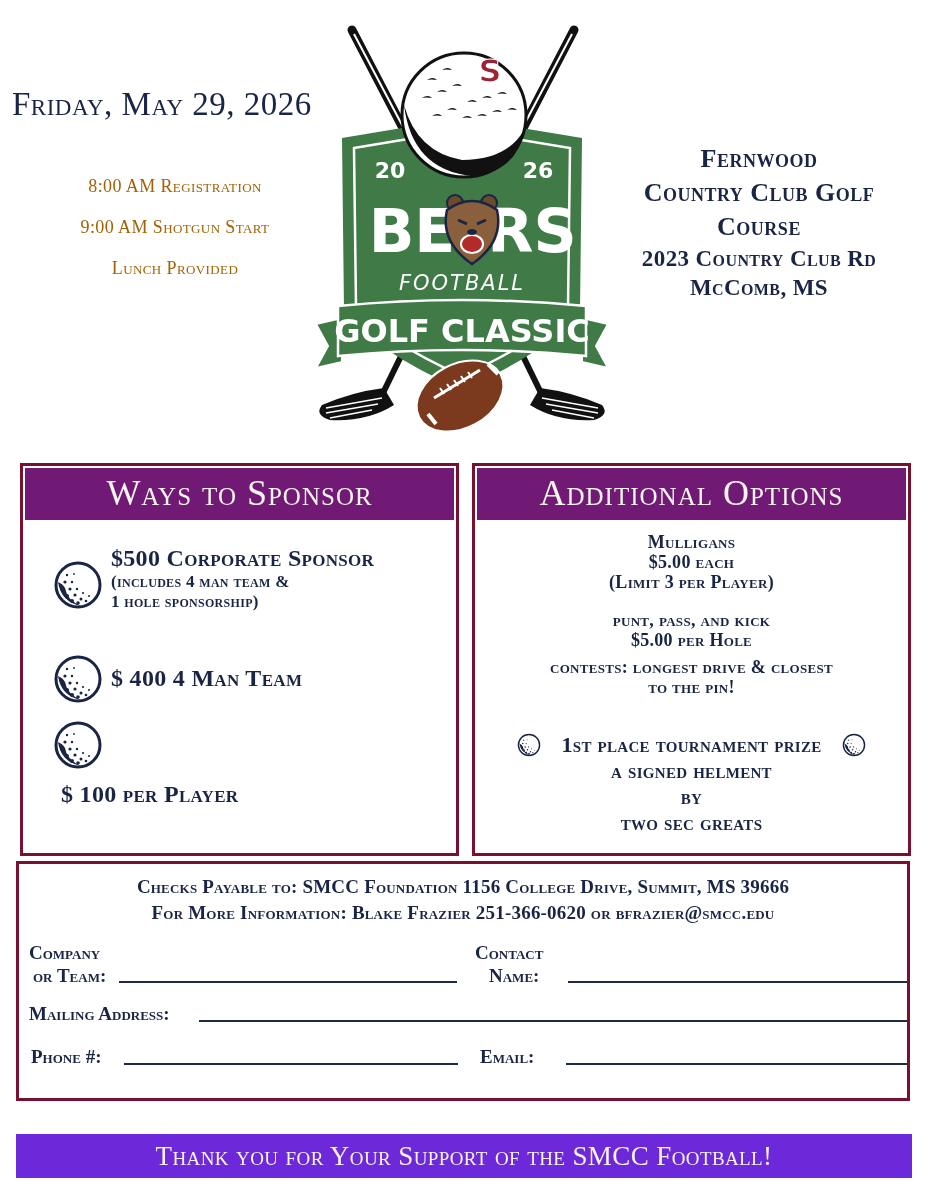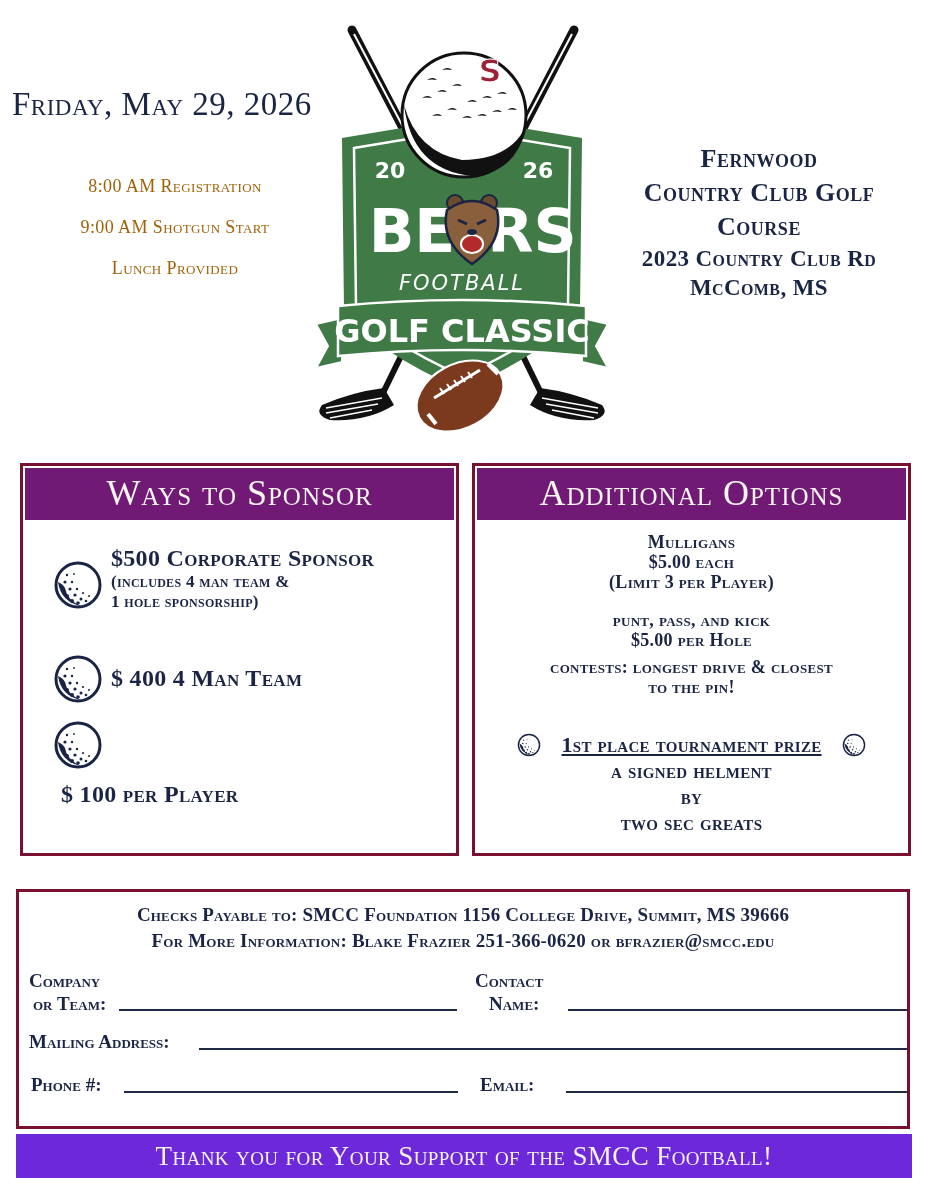--- a/index.html
+++ b/index.html
@@ -30,25 +30,25 @@
     .sp-item { position: absolute; left: 30px; display: flex; align-items: flex-start; }
     .ball { width: 50px; height: 50px; flex: 0 0 50px; }
     .sp-text { margin-left: 8px; color: #1a2444; font-weight: bold; }
     .sp-main { font-size: 24px; line-height: 28px; letter-spacing: 0.3px; white-space: nowrap; }
     .sp-sub { font-size: 17px; line-height: 20px; letter-spacing: 0.3px; }
 
     .opt { position: absolute; left: 0; width: 100%; text-align: center; font-weight: bold; color: #1a2444; }
     .opt div { white-space: nowrap; }
     .opt-sm { font-size: 18px; line-height: 20px; letter-spacing: 0.3px; }
     .opt-lg { font-size: 22px; line-height: 26px; letter-spacing: 0.3px; }
-    .prize-line { display: flex; justify-content: center; align-items: center; gap: 20px; text-decoration: underline; }
+    .prize-line { display: flex; justify-content: center; align-items: center; gap: 20px; }
     .ball-sm { width: 24px; height: 24px; }
 
     
-    #form-box { left: 16px; top: 889px; width: 894px; height: 240px; }
+    #form-box { left: 16px; top: 861px; width: 894px; height: 240px; }
     .info-line { position: absolute; left: 0; width: 100%; text-align: center; font-size: 19px; line-height: 22px; color: #1a2444; font-weight: bold; letter-spacing: 0.2px; white-space: nowrap; }
     .flabel { position: absolute; font-size: 19px; line-height: 22px; font-weight: bold; color: #1a2444; white-space: nowrap; }
     .fline { position: absolute; height: 2px; background: #1e2a48; border: none; }
 
     
     #footer-banner { left: 16px; top: 1134px; width: 896px; height: 44px; background: #6d28d9; color: #f7f4ec; text-align: center; font-size: 27px; line-height: 44px; letter-spacing: 0.4px; white-space: nowrap; }
   </style>
 </head>
 <body>
 

